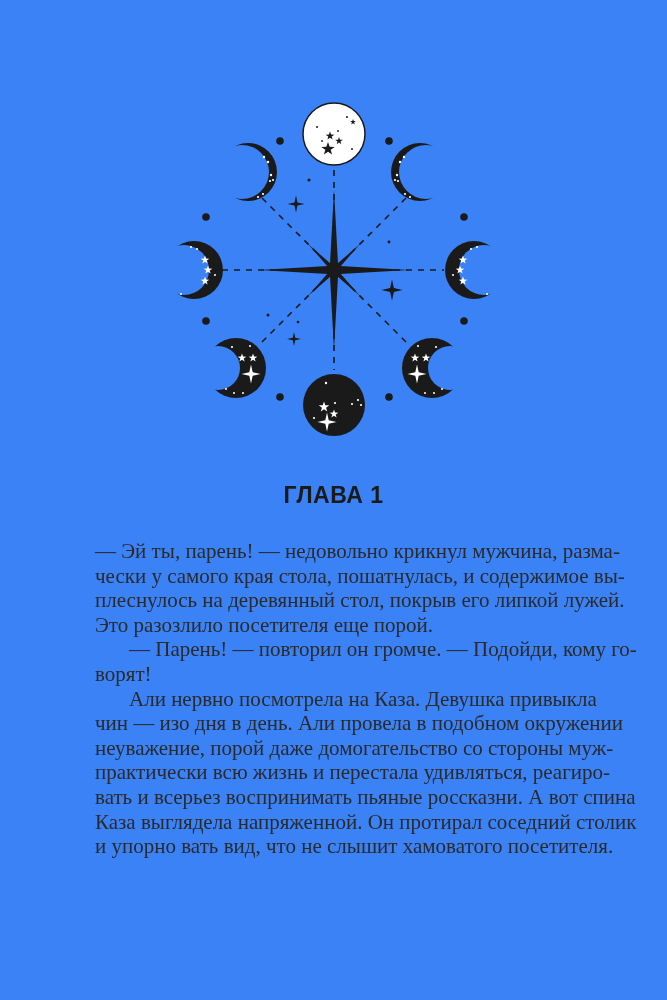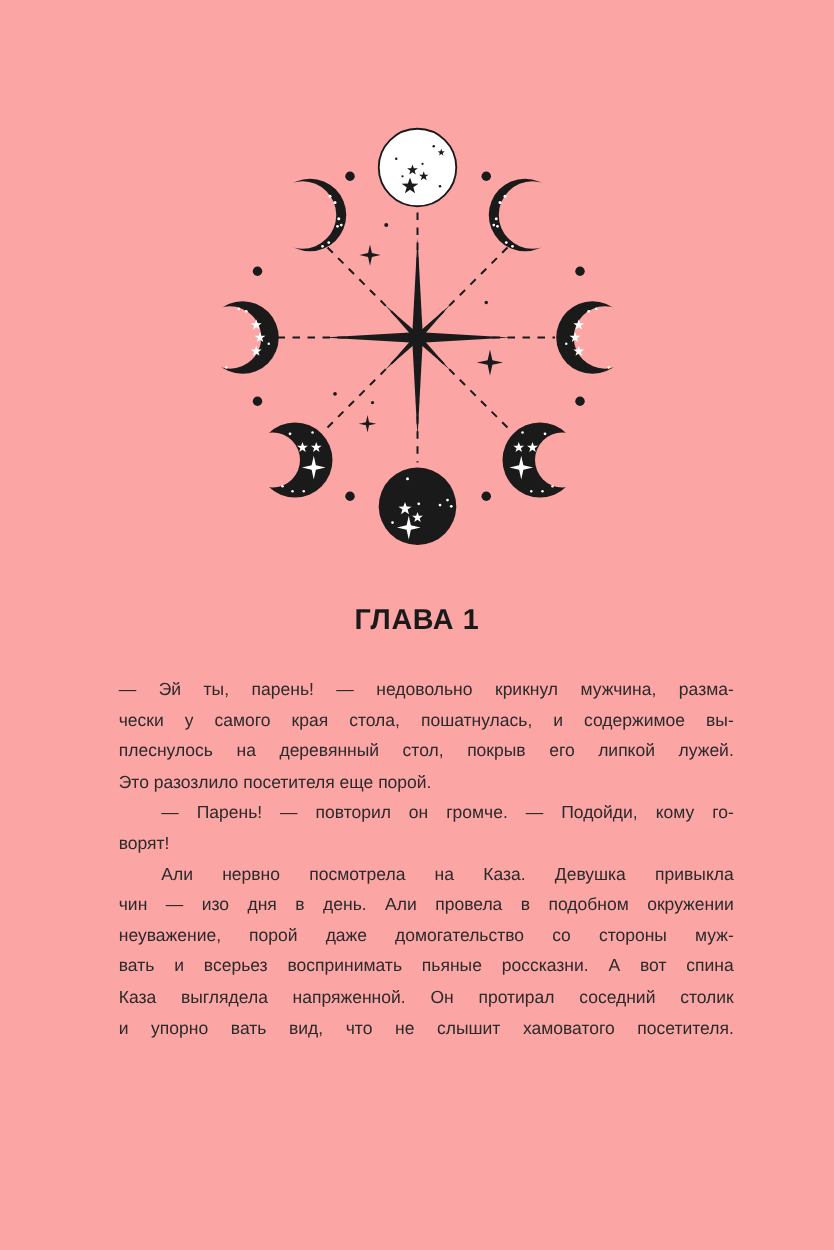--- a/index.html
+++ b/index.html
@@ -1,26 +1,26 @@
 <!DOCTYPE html>
 <html><head>
 <meta charset="utf-8">
 <style>
   html, body { margin: 0; padding: 0; background: #ffffff; }
   body { width: 667px; height: 1000px; position: relative; overflow: hidden; }
-  .page { position: absolute; left: 0; top: 0; width: 667px; height: 1000px; background: #fca5a5; }
+  .page { position: absolute; left: 0; top: 0; width: 667px; height: 1000px; background: #3b82f6; }
   .illustration { position: absolute; left: 0; top: 0; width: 667px; height: 460px; }
   .chapter-title {
     position: absolute; left: 0; top: 482px; width: 667px; text-align: center;
     font-family: "Liberation Sans", sans-serif; font-weight: bold; font-size: 23px;
     color: #1a1a1a; letter-spacing: 0.5px;
   }
   .body-text {
     position: absolute; left: 95px; top: 539px; width: 492px;
-    font-family: Liberation Sans, sans-serif; font-size: 14px; line-height: 24.6px;
+    font-family: Liberation Serif, serif; font-size: 21px; line-height: 24.6px;
     color: #2a2a2a; text-align: justify;
   }
   .line { display: block; white-space: nowrap; text-align-last: justify; text-align: justify; }
   .line.last { text-align-last: left; }
   .line.indent { padding-left: 34px; }
 </style>
 </head>
 <body>
 
 <div class="page">
@@ -218,17 +218,18 @@
   <div class="body-text">
     <span class="line">— Эй ты, парень! — недовольно крикнул мужчина, разма-</span>
     <span class="line">чески у самого края стола, пошатнулась, и содержимое вы-</span>
     <span class="line">плеснулось на деревянный стол, покрыв его липкой лужей.</span>
     <span class="line last">Это разозлило посетителя еще порой.</span>
     <span class="line indent">— Парень! — повторил он громче. — Подойди, кому го-</span>
     <span class="line last">ворят!</span>
     <span class="line indent">Али нервно посмотрела на Каза. Девушка привыкла</span>
     <span class="line">чин — изо дня в день. Али провела в подобном окружении</span>
     <span class="line">неуважение, порой даже домогательство со стороны муж-</span>
+    <span class="line">практически всю жизнь и перестала удивляться, реагиро-</span>
     <span class="line">вать и всерьез воспринимать пьяные россказни. А вот спина</span>
     <span class="line">Каза выглядела напряженной. Он протирал соседний столик</span>
     <span class="line">и упорно вать вид, что не слышит хамоватого посетителя.</span>
   </div>
 </div>
 
 </body></html>

